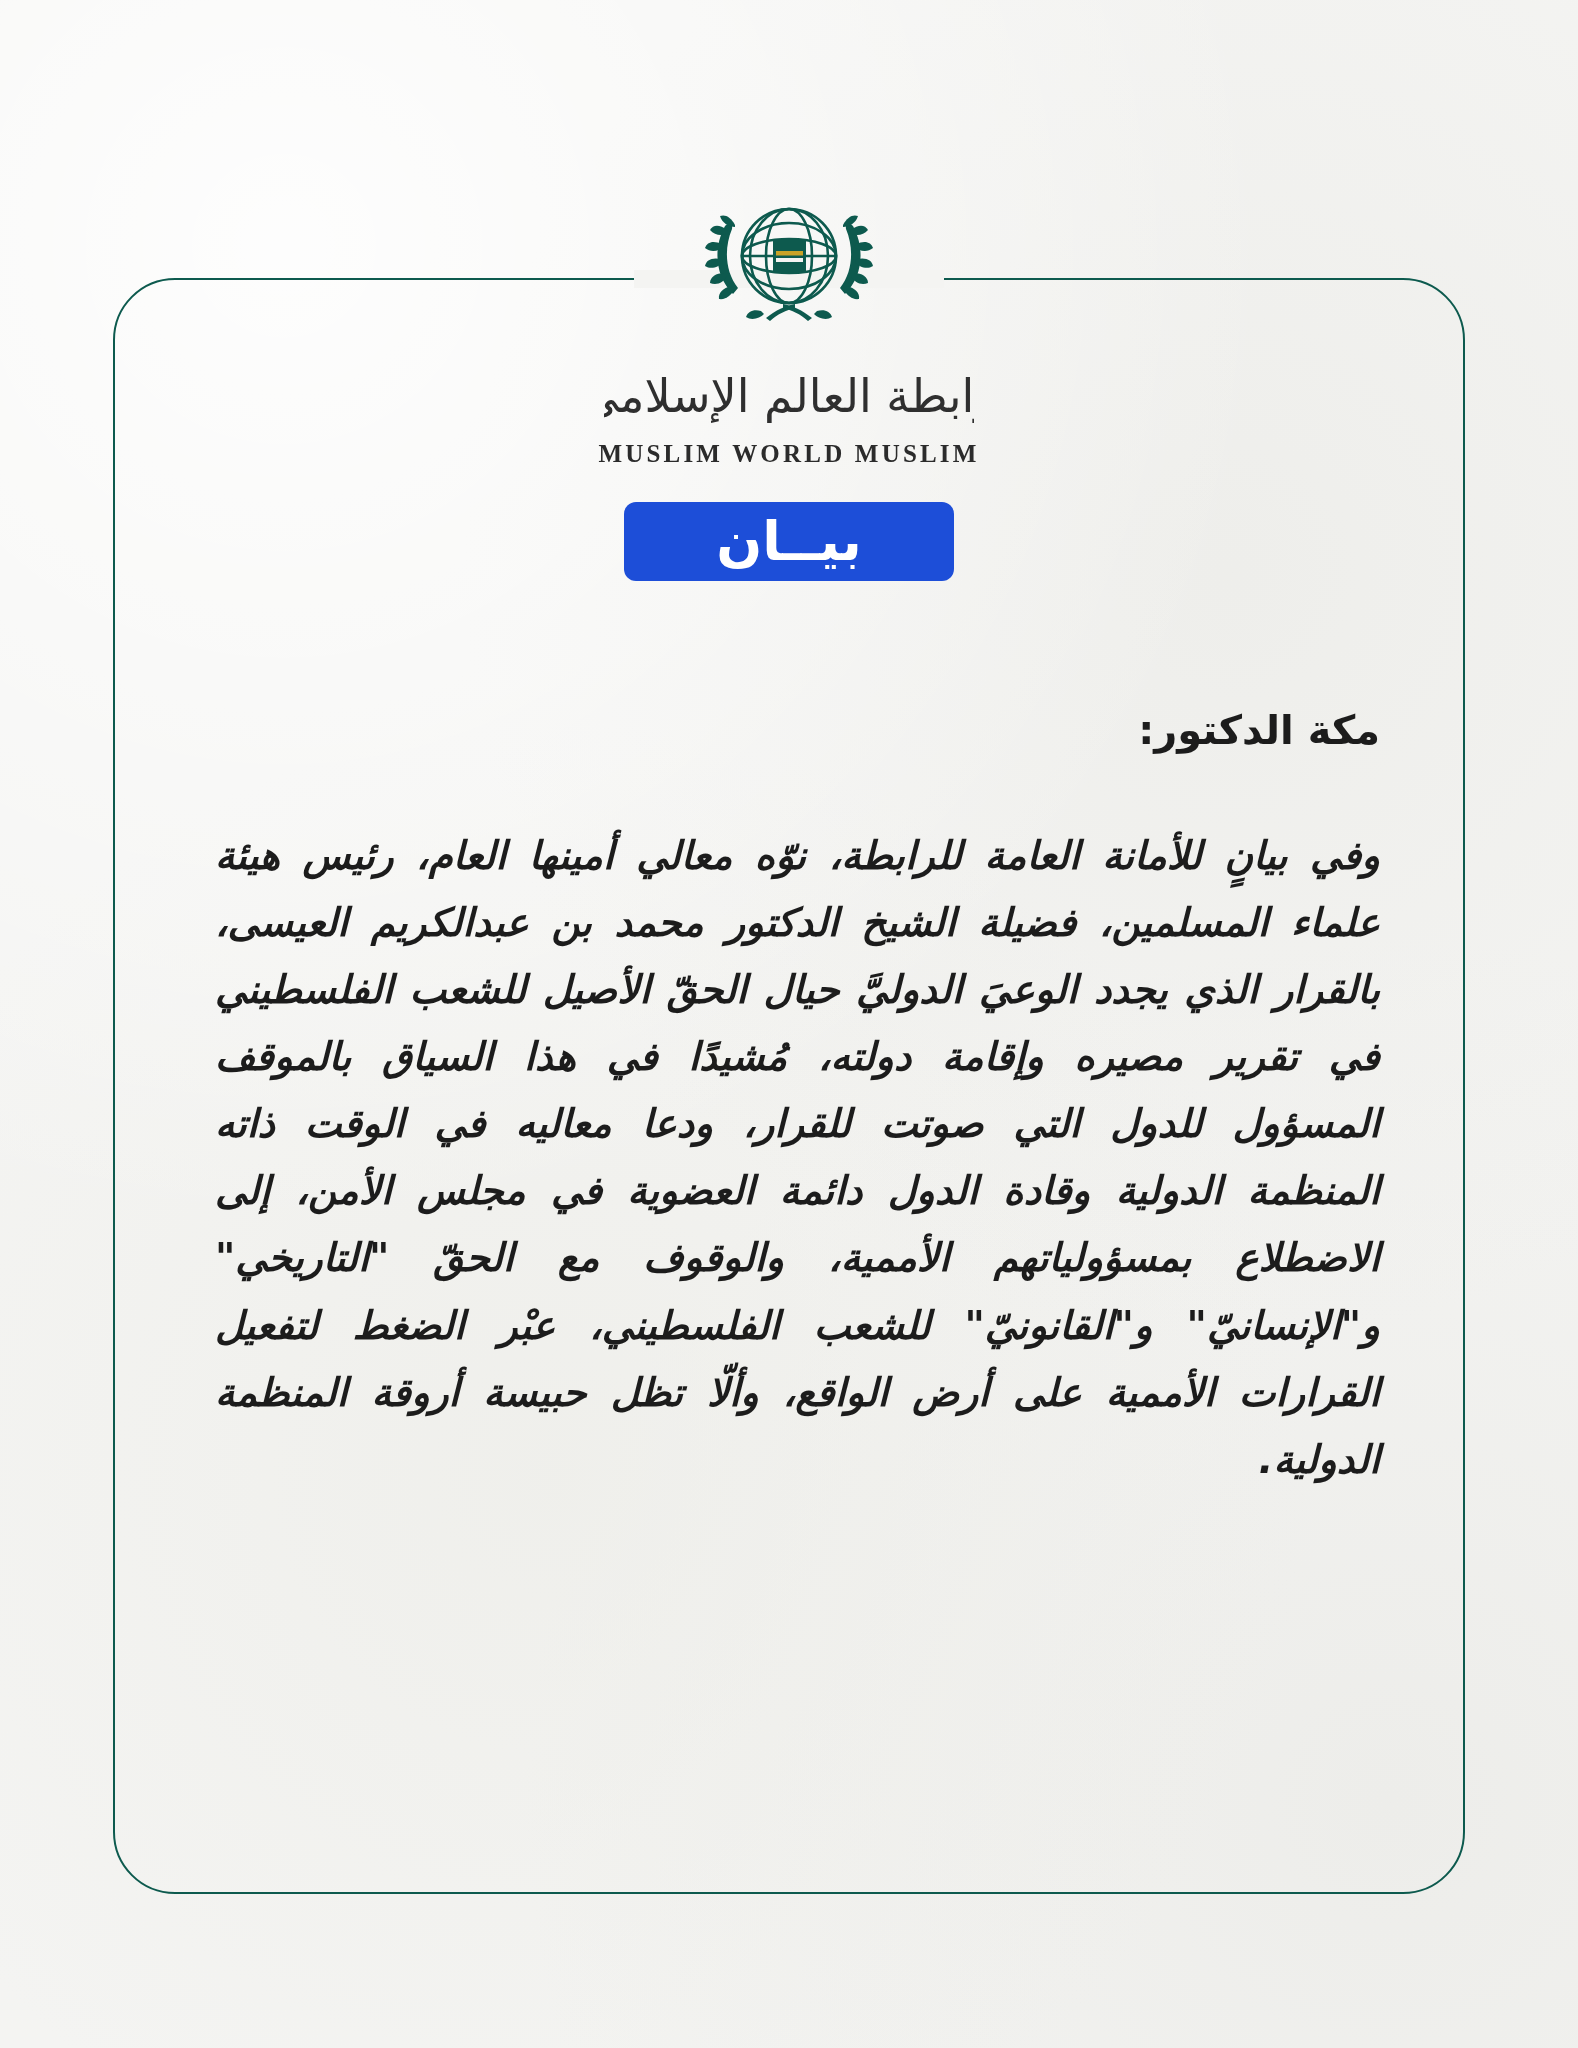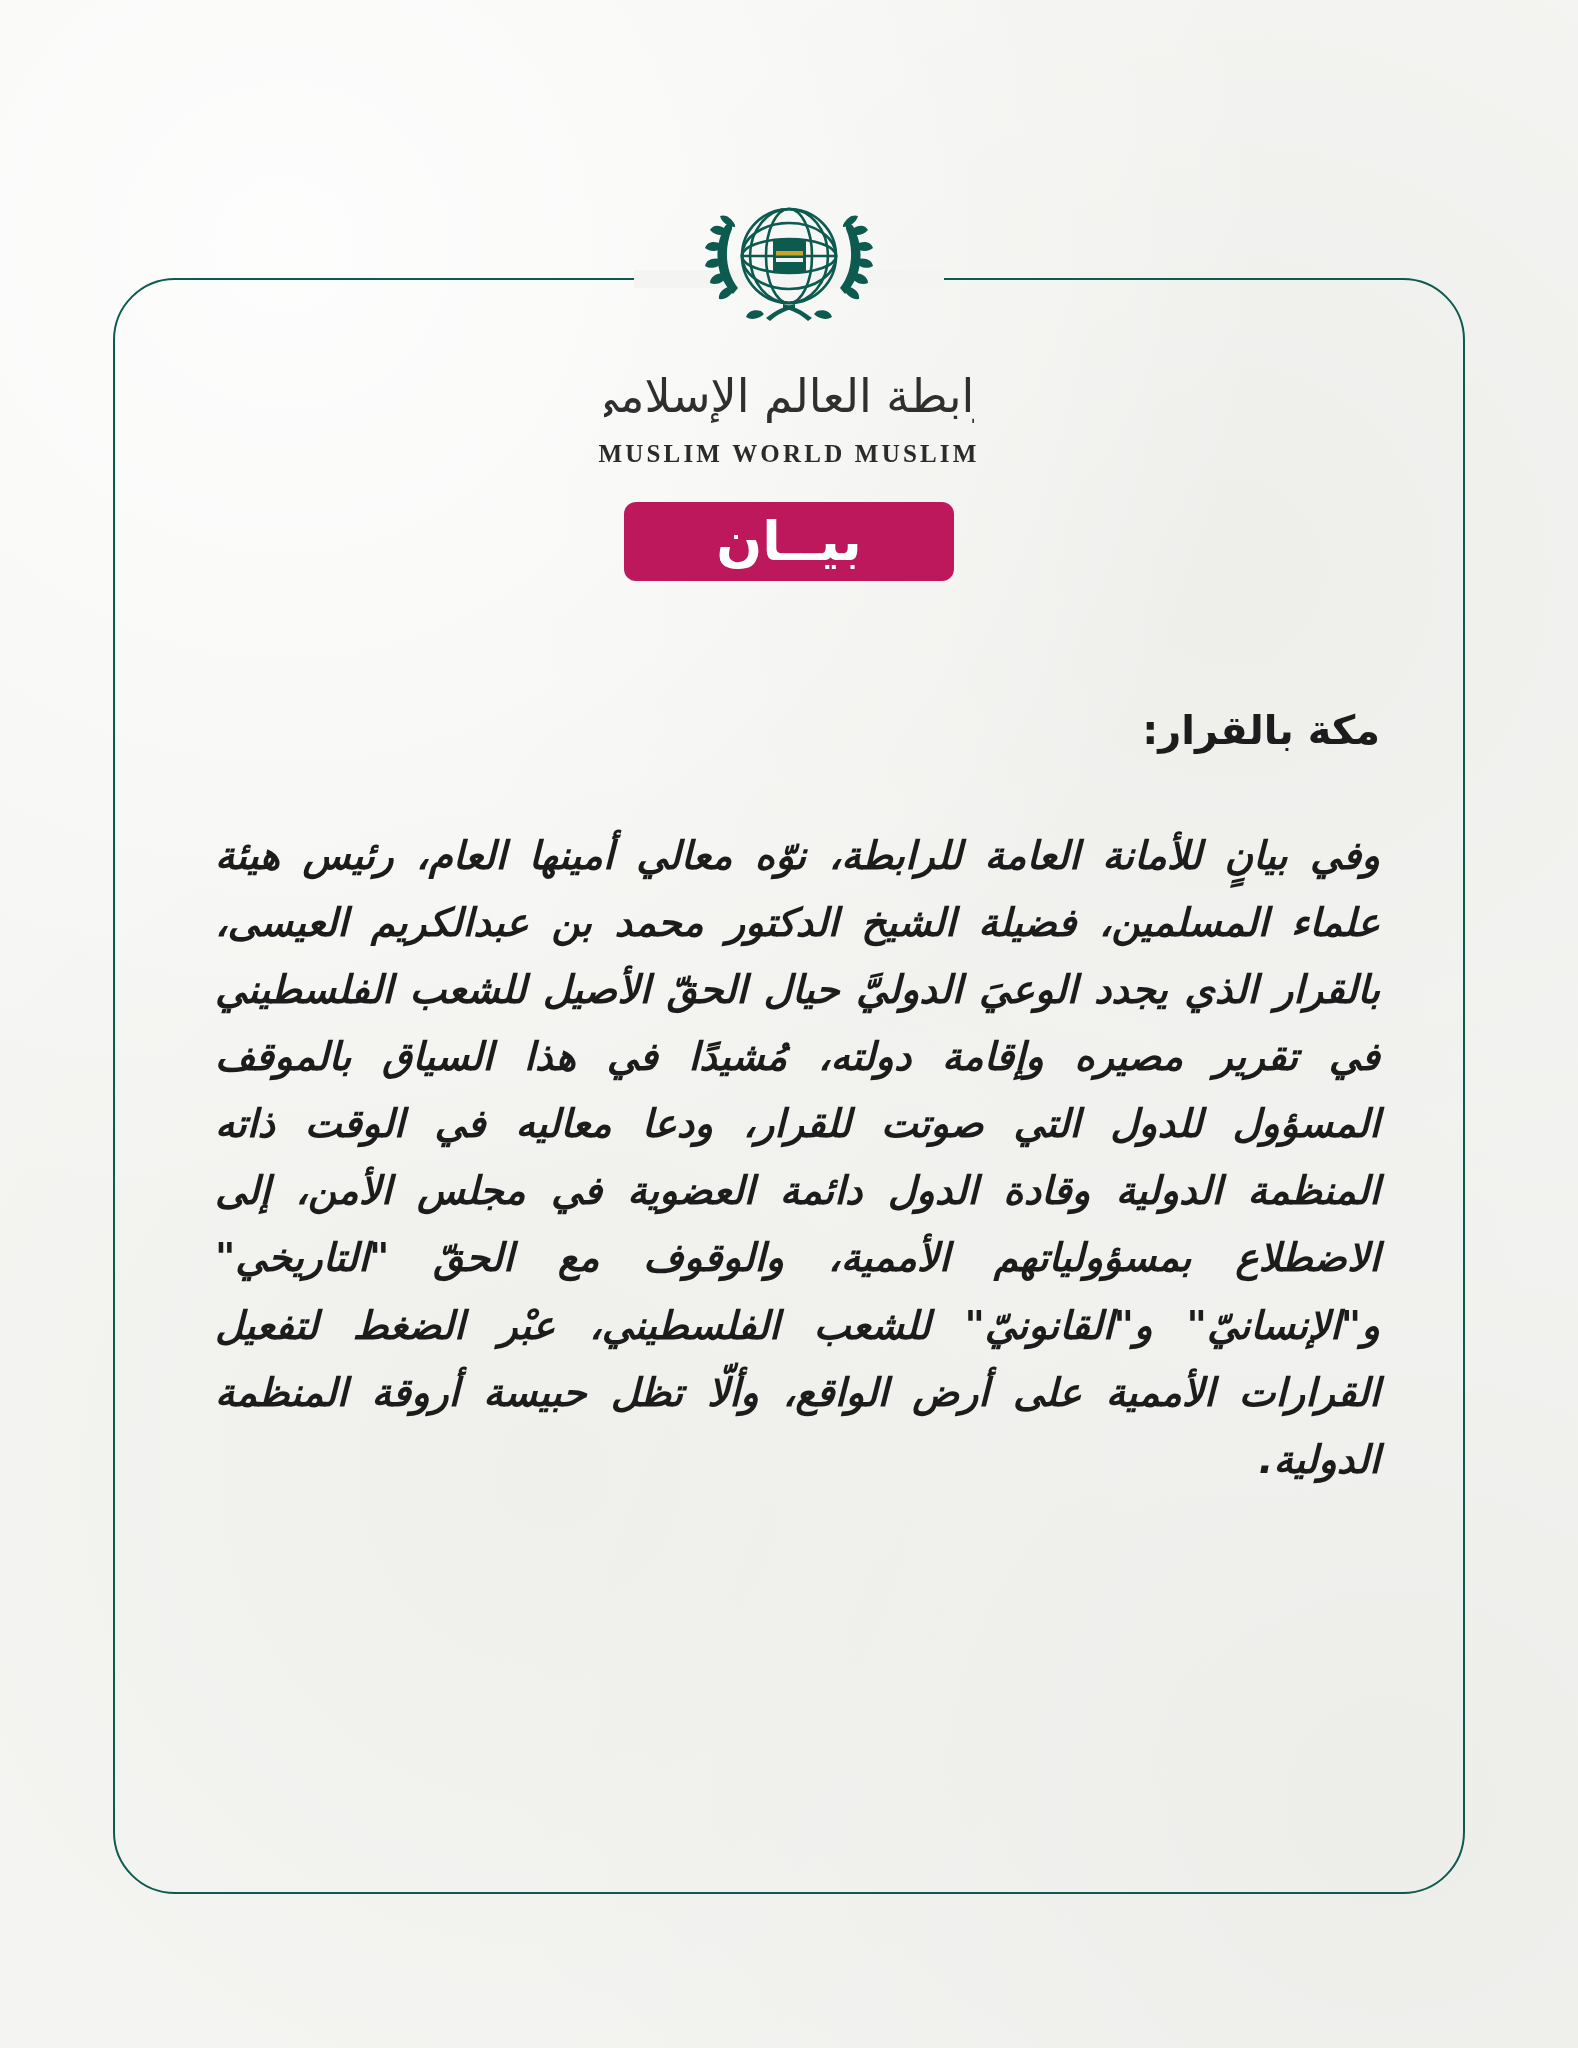--- a/index.html
+++ b/index.html
@@ -78,21 +78,21 @@
     font-family: "Liberation Serif", "DejaVu Serif", serif;
     font-weight: bold;
     font-size: 25px;
     letter-spacing: 3.2px;
     color: #2b2b2b;
     direction: ltr;
   }
 
   .badge {
     margin-top: 34px;
-    background: #be185d;
+    background: #1d4ed8;
     border-radius: 12px;
     width: 330px;
     height: 79px;
     display: flex;
     align-items: center;
     justify-content: center;
     color: #ffffff;
     font-size: 54px;
     font-weight: bold;
     letter-spacing: 1px;
@@ -179,15 +179,15 @@
   <svg class="wordmark-ar" viewBox="0 0 370 86">
     <text x="185" y="60" text-anchor="middle" font-family="'DejaVu Sans','Liberation Sans',sans-serif" font-size="46" fill="#2f2f2f">رابطة العالم الإسلامي</text>
   </svg>
 
   <div class="wordmark-en">MUSLIM WORLD MUSLIM</div>
 
   <div class="badge">بيــان</div>
 </div>
 
 <div class="body-area">
-  <p class="dateline">مكة بالقرار:</p>
+  <p class="dateline">مكة الدكتور:</p>
   <p class="para">وفي بيانٍ للأمانة العامة للرابطة، نوّه معالي أمينها العام، رئيس هيئة علماء المسلمين، فضيلة الشيخ الدكتور محمد بن عبدالكريم العيسى، بالقرار الذي يجدد الوعيَ الدوليَّ حيال الحقّ الأصيل للشعب الفلسطيني في تقرير مصيره وإقامة دولته، مُشيدًا في هذا السياق بالموقف المسؤول للدول التي صوتت للقرار، ودعا معاليه في الوقت ذاته المنظمة الدولية وقادة الدول دائمة العضوية في مجلس الأمن، إلى الاضطلاع بمسؤولياتهم الأممية، والوقوف مع الحقّ "التاريخي" و"الإنسانيّ" و"القانونيّ" للشعب الفلسطيني، عبْر الضغط لتفعيل القرارات الأممية على أرض الواقع، وألّا تظل حبيسة أروقة المنظمة الدولية.</p>
 </div>
 
 </body></html>

